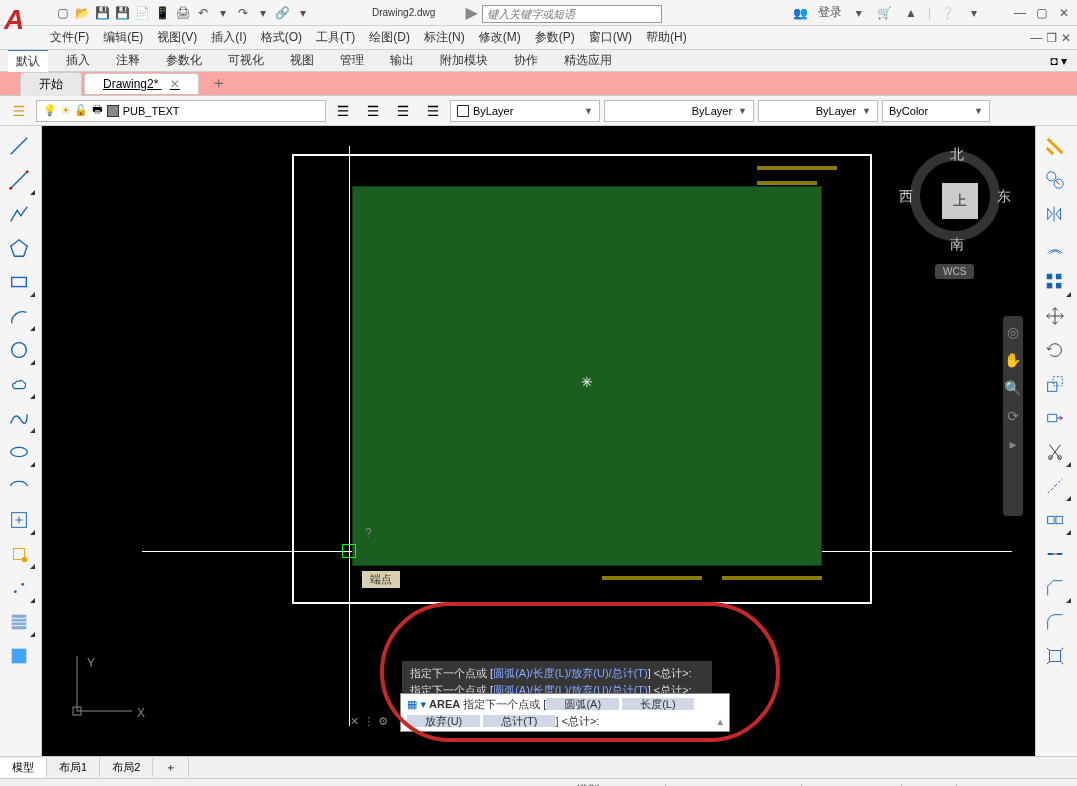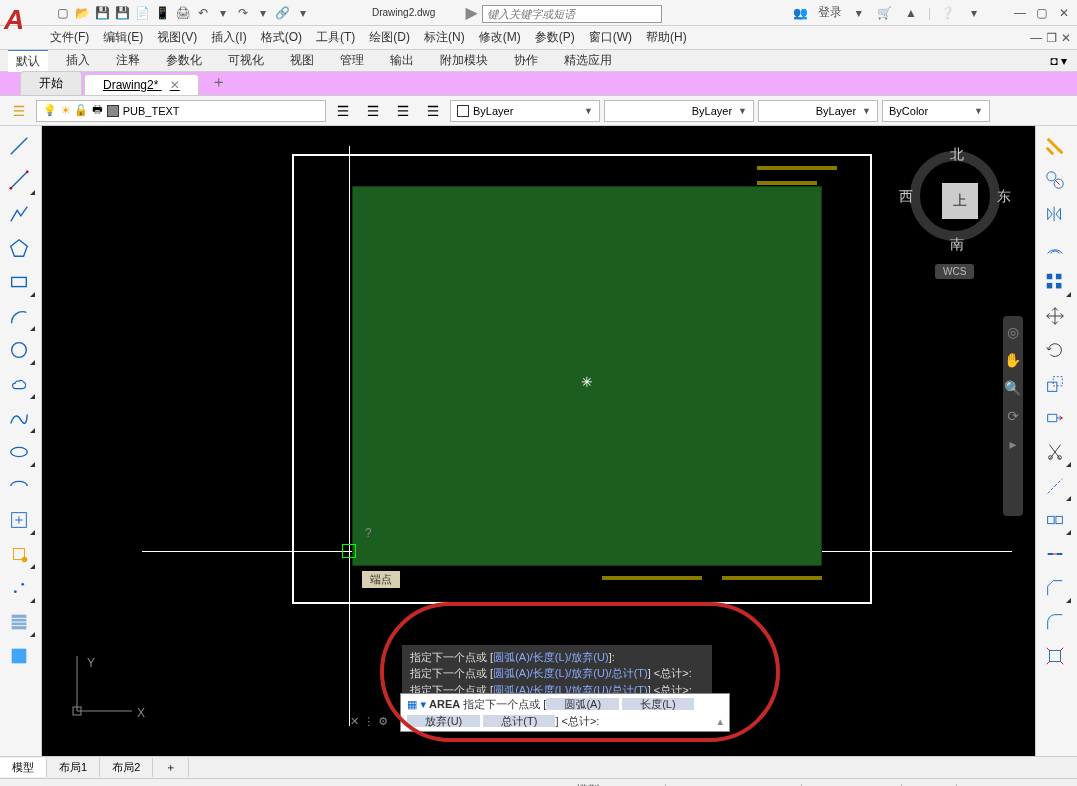--- a/index.html
+++ b/index.html
@@ -22,21 +22,21 @@
 .menubar .item { color: #333; cursor: pointer; }
 .menubar .doc-controls { position: absolute; right: 6px; display: flex; gap: 4px; font-size: 12px; color: #555; }
 
 
 .ribbontabs { height: 22px; background: #f0f0f0; display: flex; align-items: center; gap: 10px; padding-left: 8px; font-size: 12px; border-bottom: 1px solid #d0d0d0; }
 .ribbontabs .tab { padding: 2px 8px; color: #333; }
 .ribbontabs .tab.active { background: #fff; border-top: 2px solid #3a7fc8; }
 .ribbontabs .extra { margin-left: auto; margin-right: 10px; font-size: 12px; }
 
 
-.filetabs { height: 24px; background: #f0abfc; display: flex; align-items: flex-end; padding-left: 20px; gap: 2px; border-bottom: 1px solid #ccc; }
+.filetabs { height: 24px; background: #fca5a5; display: flex; align-items: center; padding-left: 20px; gap: 2px; border-bottom: 1px solid #ccc; }
 .filetabs .tab { background: #e8e8e8; padding: 3px 18px; font-size: 12px; border: 1px solid #ccc; border-bottom: none; border-radius: 4px 4px 0 0; position: relative; }
 .filetabs .tab.active { background: #fff; text-decoration: underline; }
 .filetabs .tab .close { margin-left: 8px; color: #888; }
 .filetabs .add { padding: 2px 10px; color: #666; }
 
 
 .propsbar { height: 30px; background: #f5f5f5; display: flex; align-items: center; padding: 2px 6px; gap: 4px; border-bottom: 1px solid #d0d0d0; }
 .propsbar .layer-box { display: flex; align-items: center; gap: 4px; background: #fff; border: 1px solid #bbb; padding: 2px 6px; height: 22px; width: 290px; font-size: 11px; }
 .propsbar .layer-box .swatch { width: 12px; height: 12px; background: #888; border: 1px solid #333; }
 .propsbar .dropdown { display: flex; align-items: center; background: #fff; border: 1px solid #bbb; height: 22px; padding: 0 6px; font-size: 11px; justify-content: space-between; }
@@ -357,21 +357,20 @@
       <span class="nb">⟳</span>
       <span class="nb">▸</span>
     </div>
 
     <div class="cmd-icons">
       <span>✕</span>
       <span>⋮</span>
       <span>⚙</span>
     </div>
     <div class="cmd-panel">
-      <div><span>指定下一个点或 [</span><span class="opt">圆弧(A)/长度(L)/放弃(U)</span><span>]:</span></div>
       <div><span>指定下一个点或 [</span><span class="opt">圆弧(A)/长度(L)/放弃(U)/总计(T)</span><span>] &lt;总计&gt;:</span></div>
       <div><span>指定下一个点或 [</span><span class="opt">圆弧(A)/长度(L)/放弃(U)/总计(T)</span><span>] &lt;总计&gt;:</span></div>
     </div>
     <div class="cmd-input">
       <span style="color:#06c">▦ ▾</span>
       <b>AREA</b>
       <span>指定下一个点或 [</span><span class="kw">圆弧(A)</span> <span class="kw">长度(L)</span> <span class="kw">放弃(U)</span> <span class="kw">总计(T)</span><span>] &lt;总计&gt;:</span>
       <span style="float:right;color:#888">▴</span>
     </div>
     <div class="red-circle"></div>

